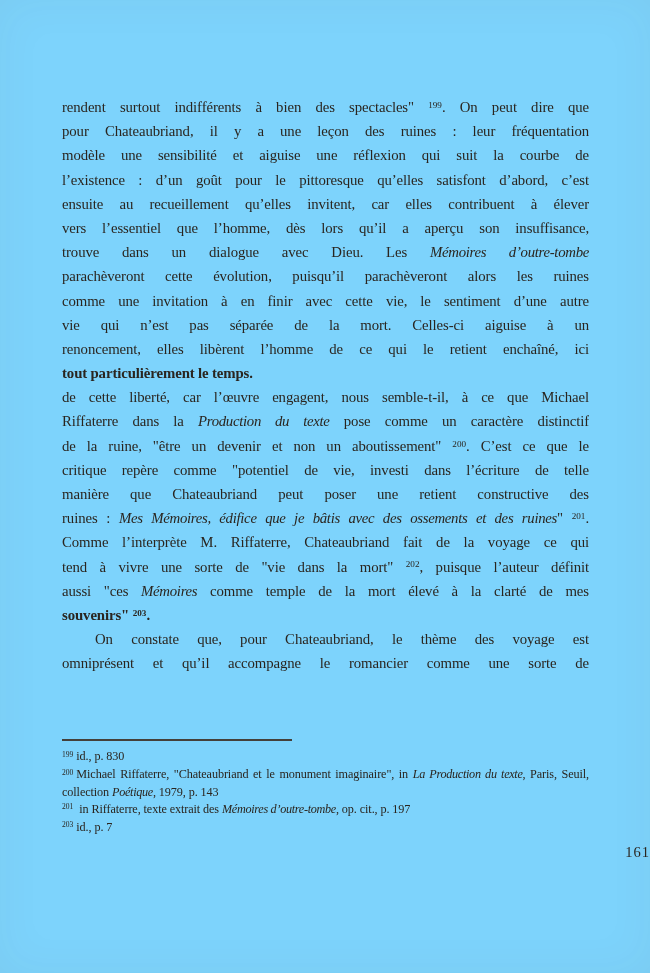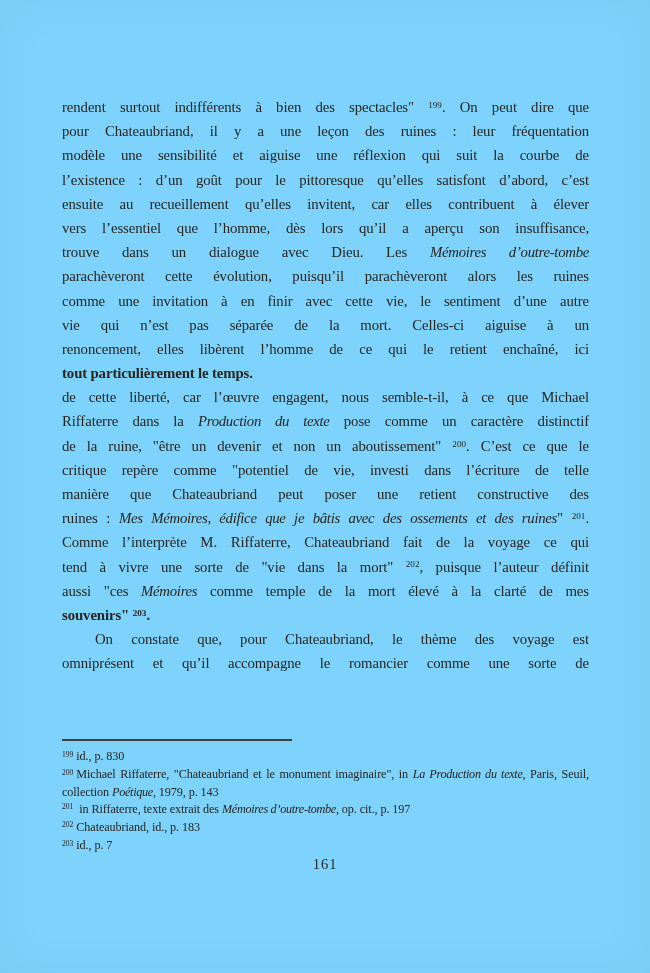--- a/index.html
+++ b/index.html
@@ -53,24 +53,23 @@
   .footnote {
     font-size: 12.2px;
     line-height: 16.2px;
     text-align: justify;
     letter-spacing: -0.1px;
   }
   .footnote sup { margin-right: 3px; }
   .page-number {
     position: absolute;
     left: 0; top: 844px; width: 100%;
-    text-align: center;
+    text-align: right;
     font-size: 14.5px;
     letter-spacing: 1px;
-    margin-top: 12px;
   }
 </style>
 </head>
 <body>
 
 <div class="page">
   <div class="text-block">
       <div>
         <div class="line">rendent surtout indifférents à bien des spectacles" <sup>199</sup>. On peut dire que</div>
         <div class="line">pour Chateaubriand, il y a une leçon des ruines : leur fréquentation</div>
@@ -100,17 +99,16 @@
       <div>
         <div class="line indent">On constate que, pour Chateaubriand, le thème des voyage est</div>
         <div class="line">omniprésent et qu’il accompagne le romancier comme une sorte de</div>
       </div>
     </div>
   <div class="footnote-rule"></div>
   <div class="footnotes">
       <div class="footnote"><sup>199</sup>id., p. 830</div>
       <div class="footnote"><sup>200</sup>Michael Riffaterre, "Chateaubriand et le monument imaginaire", in <i>La Production du texte</i>, Paris, Seuil, collection <i>Poétique</i>, 1979, p. 143</div>
       <div class="footnote"><sup>201</sup> in Riffaterre, texte extrait des <i>Mémoires d’outre-tombe</i>, op. cit., p. 197</div>
-      <div class="footnote"><sup>202</sup>Chateaubriand, id., p. 183</div>
       <div class="footnote"><sup>203</sup>id., p. 7</div>
     </div>
   <div class="page-number">161</div>
 </div>
 
 </body></html>

